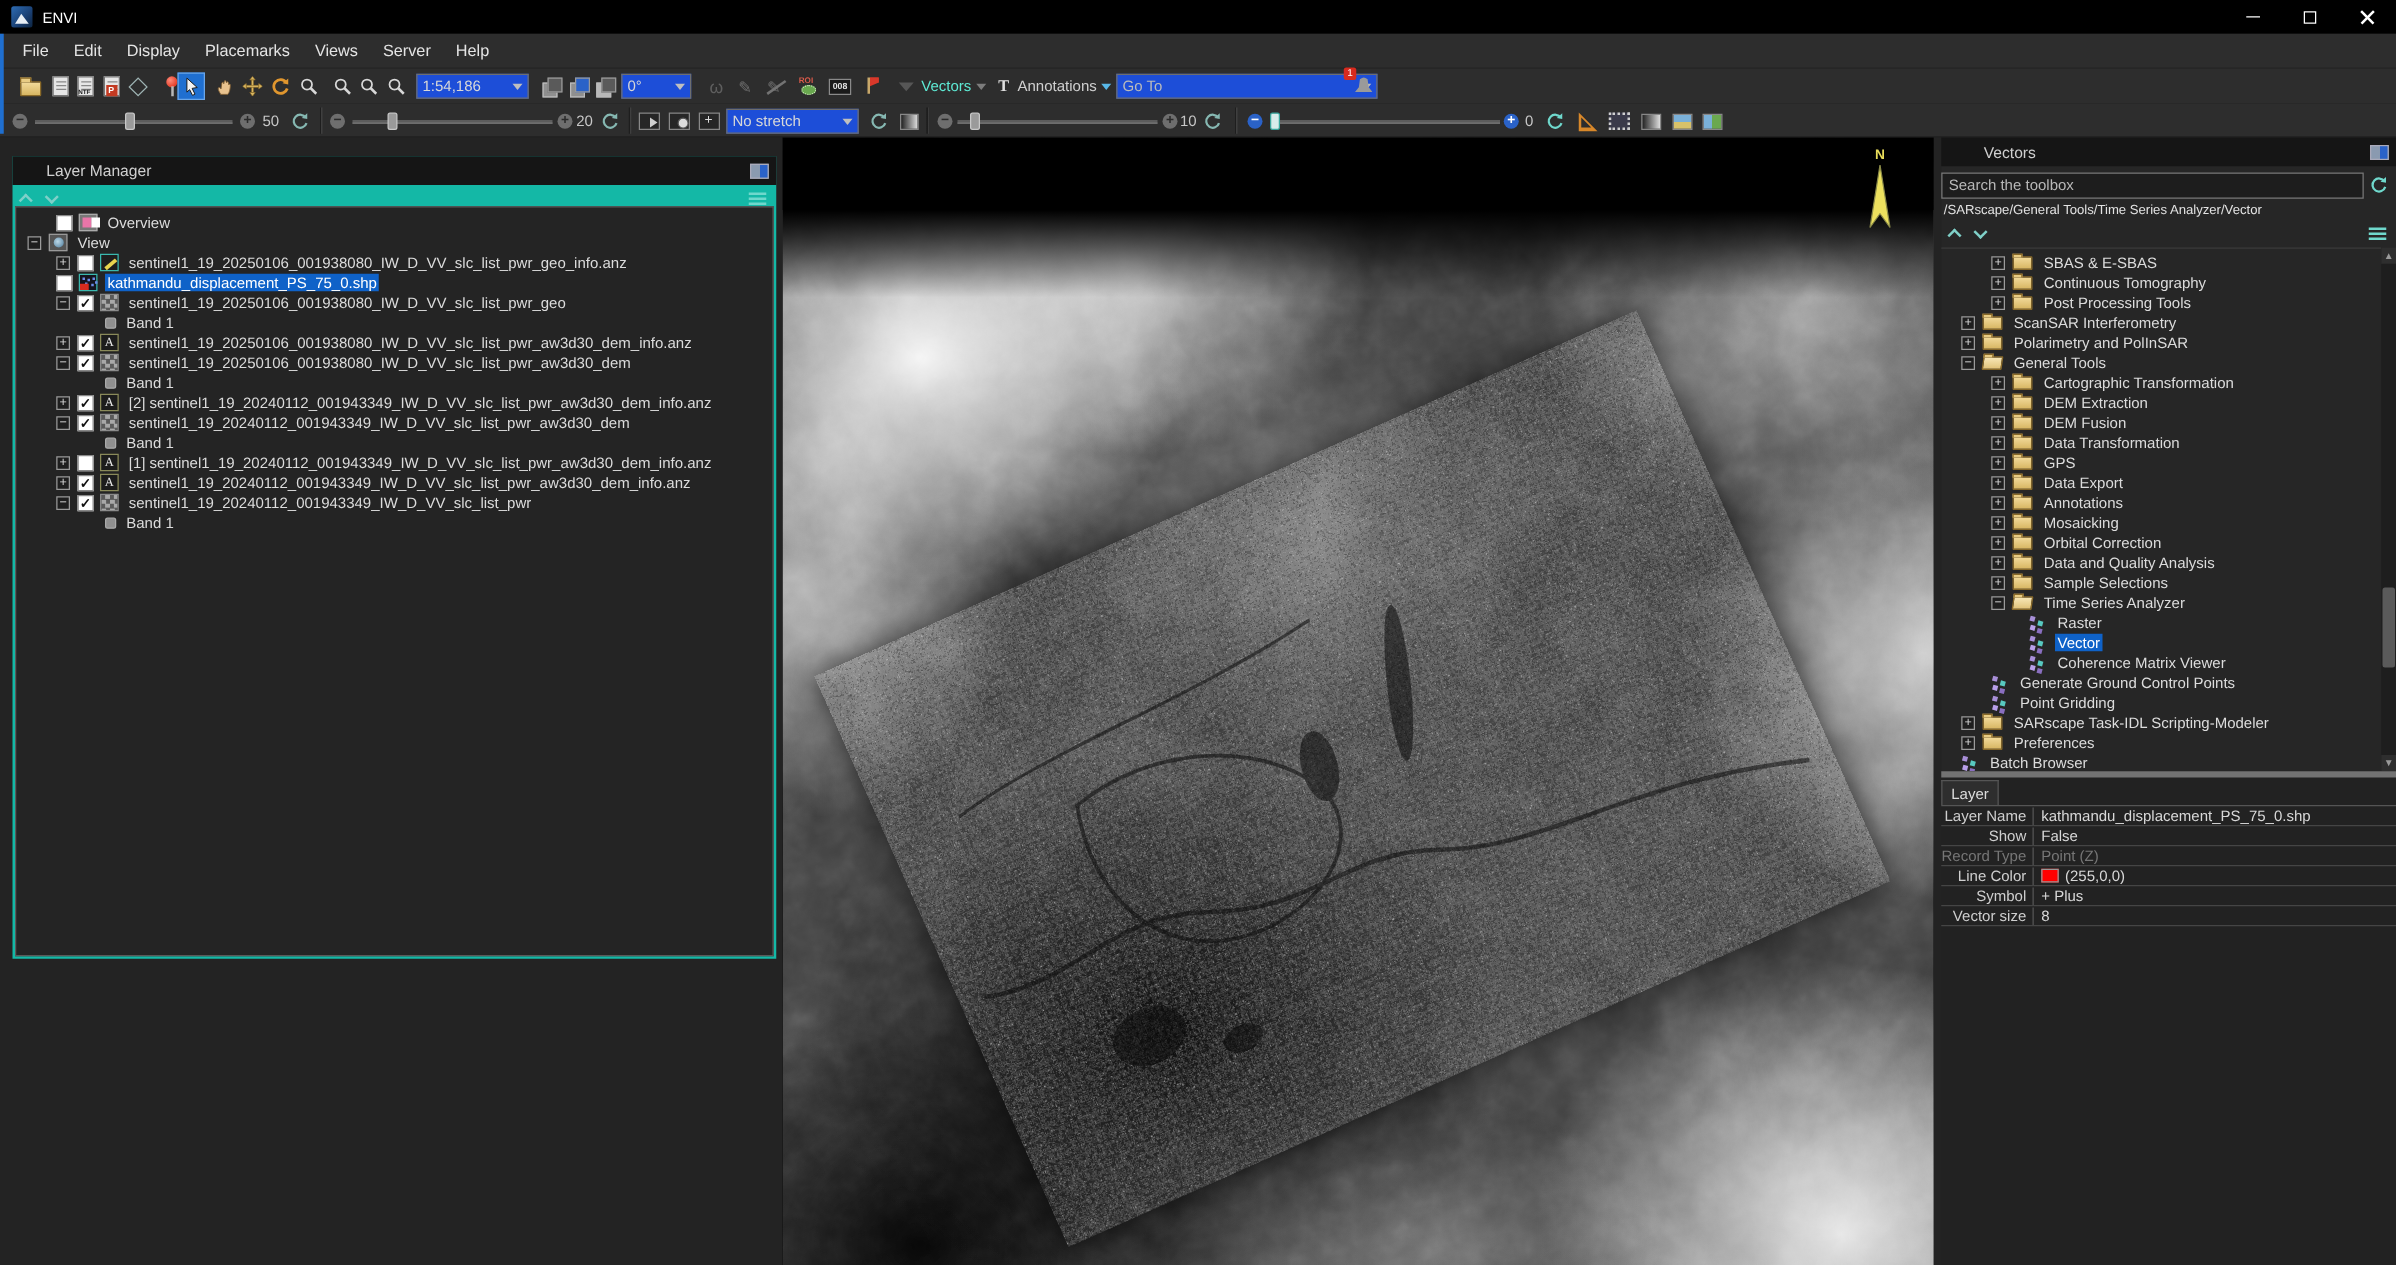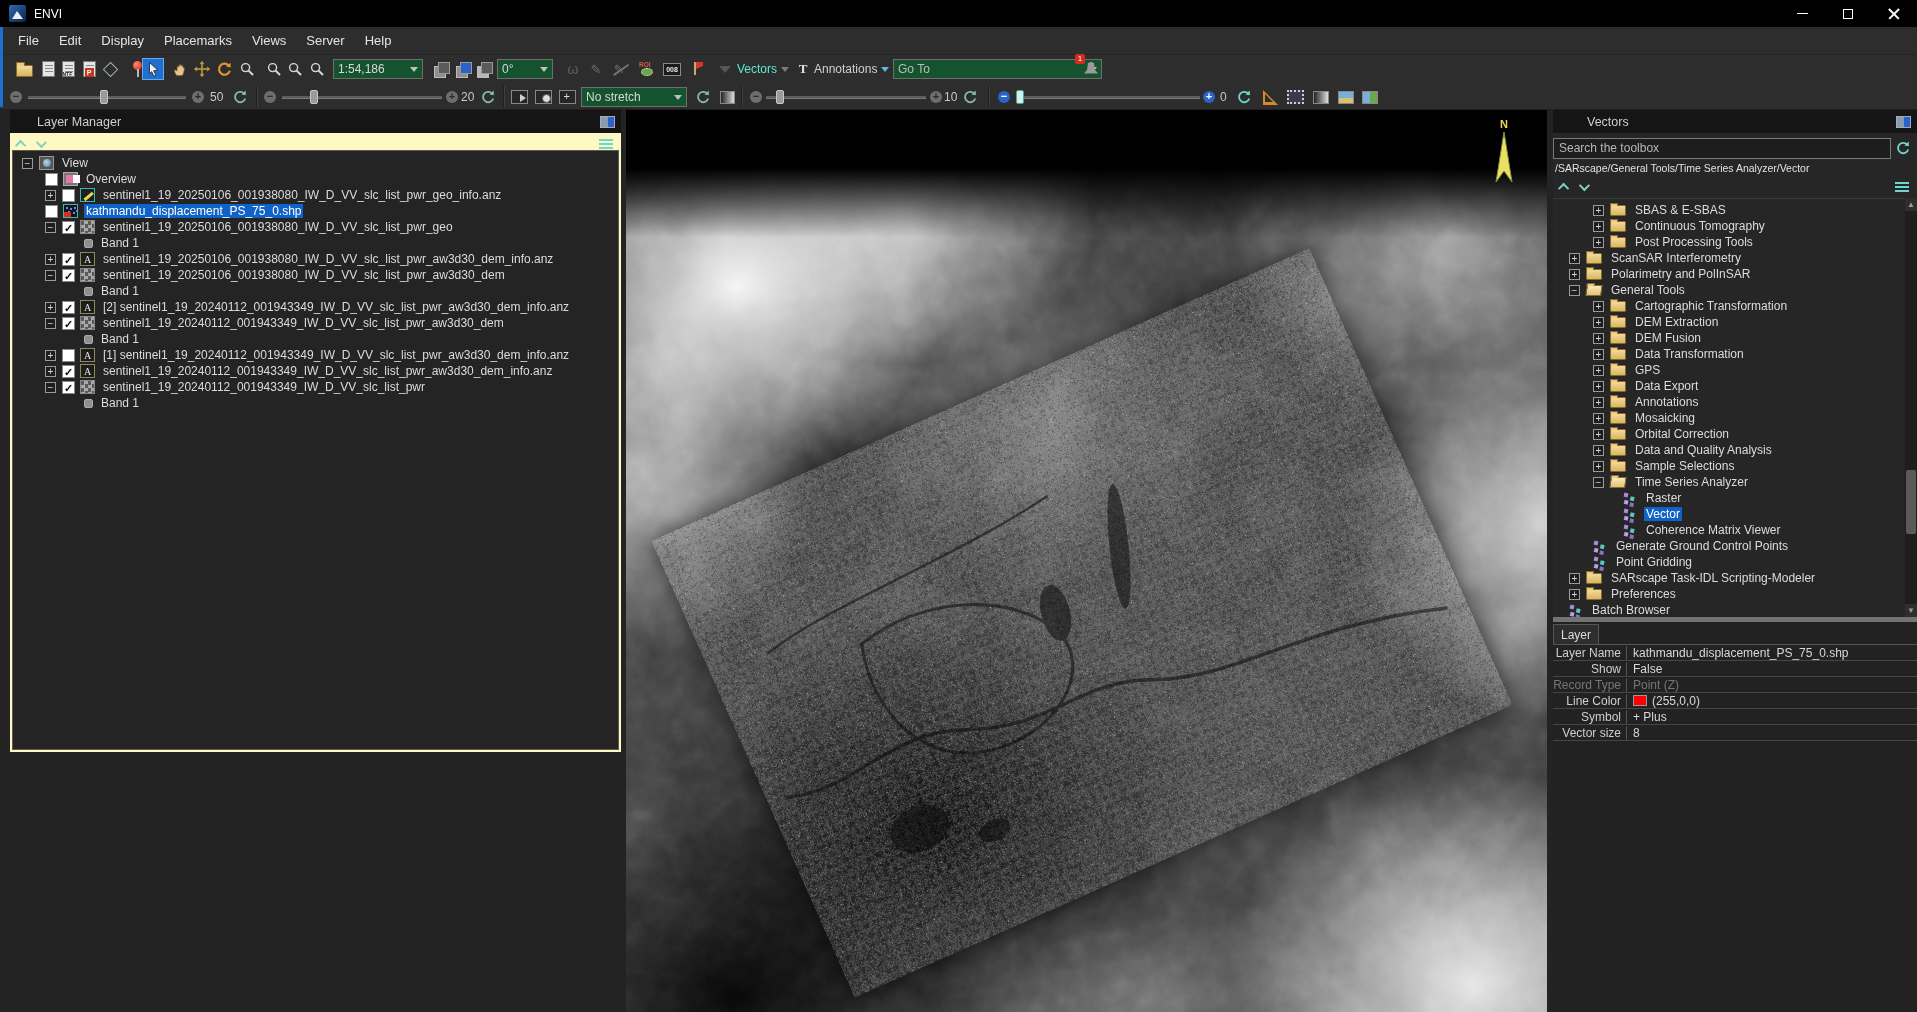--- a/index.html
+++ b/index.html
@@ -31,21 +31,21 @@
 
   
   .toolbar { position:absolute; left:0; width:1917px; background:#2d2d2d; }
   .toolbar.r1 { top:55px; height:28px; }
   .toolbar.r2 { top:83px; height:27px; border-bottom:1px solid #1f1f1f; }
   .tbi { position:absolute; top:3px; width:22px; height:22px; display:flex; align-items:center;
          justify-content:center; font-size:13px; color:#ccc; }
   .tbi.sel { background:#1f6fd0; border:1px solid #6aa6e8; }
   .tbi.dim { opacity:.45; }
   .ic { width:16px; height:16px; display:block; }
-  .combo { position:absolute; top:4px; height:20px; background:#14532d; border:1px solid #6e6e6e;
+  .combo { position:absolute; top:4px; height:20px; background:#1d4ed8; border:1px solid #6e6e6e;
            color:#d8d8d8; font-size:12px; display:flex; align-items:center; padding:0 4px; }
   .combo .arrow { margin-left:auto; width:0; height:0; border-left:4px solid transparent;
            border-right:4px solid transparent; border-top:5px solid #bfbfbf; }
   .combo .ctext { white-space:nowrap; overflow:hidden; }
   .ddbtn { position:absolute; top:4px; height:20px; display:flex; align-items:center; gap:4px;
            color:#d0d0d0; font-size:12px; }
   .ddbtn .arrow { width:0; height:0; border-left:4px solid transparent; border-right:4px solid transparent;
            border-top:5px solid #58b8e8; }
   .ddbtn.dim { color:#5eead4; } .ddbtn.dim .arrow { border-top-color:#7c7c7c; }
   .vsep { position:absolute; top:3px; width:2px; height:21px;
@@ -130,21 +130,21 @@
   .panel-dock-icon::after { content:""; position:absolute; right:0; top:0; width:6px; height:10px; background:#2a62c8; }
   .mini-bar { height:22px; display:flex; align-items:center; gap:10px; padding:0 8px; }
   .chev { width:8px; height:8px; border-left:2px solid #7fd0c8; border-top:2px solid #7fd0c8; }
   .chev.up { transform:rotate(45deg) translateY(2px); }
   .chev.down { transform:rotate(225deg) translateY(2px); }
   .hamburger { margin-left:auto; width:14px; height:10px; border-top:2px solid #6fd8cc;
                border-bottom:2px solid #6fd8cc; position:relative; }
   .hamburger::after { content:""; position:absolute; left:0; top:2px; width:14px; height:2px; background:#6fd8cc; }
 
   
-  .left-panel { position:absolute; left:10px; top:0; width:611px; height:642px; background:#fef9c3; }
+  .left-panel { position:absolute; left:10px; top:15px; width:611px; height:642px; background:#14b8a6; }
   .lm-tree { position:absolute; left:2px; right:2px; top:40px; bottom:2px; border:1px solid #5a5a5a;
              background:#242424; padding-top:4px; overflow:hidden; }
   .trow { height:16px; display:flex; align-items:center; font-size:12px; color:#dcdcdc; white-space:nowrap; }
   .trow .expander { display:none; width:11px; height:11px; border:1px solid #9a9a9a; background:#1e1e1e;
              color:#d8d8d8; font-size:10px; line-height:9px; text-align:center; margin-right:6px; flex:none; }
   .trow.exp-plus .expander, .trow.exp-minus .expander { display:block; }
   .trow.exp-plus .expander::before { content:"+"; }
   .trow.exp-minus .expander::before { content:"\2212"; }
   .trow .checkbox { display:none; width:13px; height:13px; background:#fff; border:1px solid #888;
              margin-right:5px; flex:none; font-size:11px; line-height:12px; text-align:center; color:#111; }
@@ -503,32 +503,32 @@
         <span style="padding-left:27px">Layer Manager</span>
         <span class="panel-dock-icon"></span>
       </div>
       <div class="mini-bar">
         <span class="chev up"></span>
         <span class="chev down"></span>
         <span class="hamburger"></span>
       </div>
       <div class="lm-tree">
 
+          <div class="trow ind1 chk-off">
+
+            <span class="checkbox"></span>
+            <span class="ticon overview-icon"></span>
+            <span class="tlabel">Overview</span>
+          </div>
+
           <div class="trow ind0 exp-minus">
             <span class="expander"></span>
 
             <span class="ticon view-icon"></span>
             <span class="tlabel">View</span>
-          </div>
-
-          <div class="trow ind1 chk-off">
-
-            <span class="checkbox"></span>
-            <span class="ticon overview-icon"></span>
-            <span class="tlabel">Overview</span>
           </div>
 
           <div class="trow ind1 exp-plus chk-off">
             <span class="expander"></span>
             <span class="checkbox"></span>
             <span class="ticon pencil-icon"></span>
             <span class="tlabel">sentinel1_19_20250106_001938080_IW_D_VV_slc_list_pwr_geo_info.anz</span>
           </div>
 
           <div class="trow ind1 chk-off selected">

